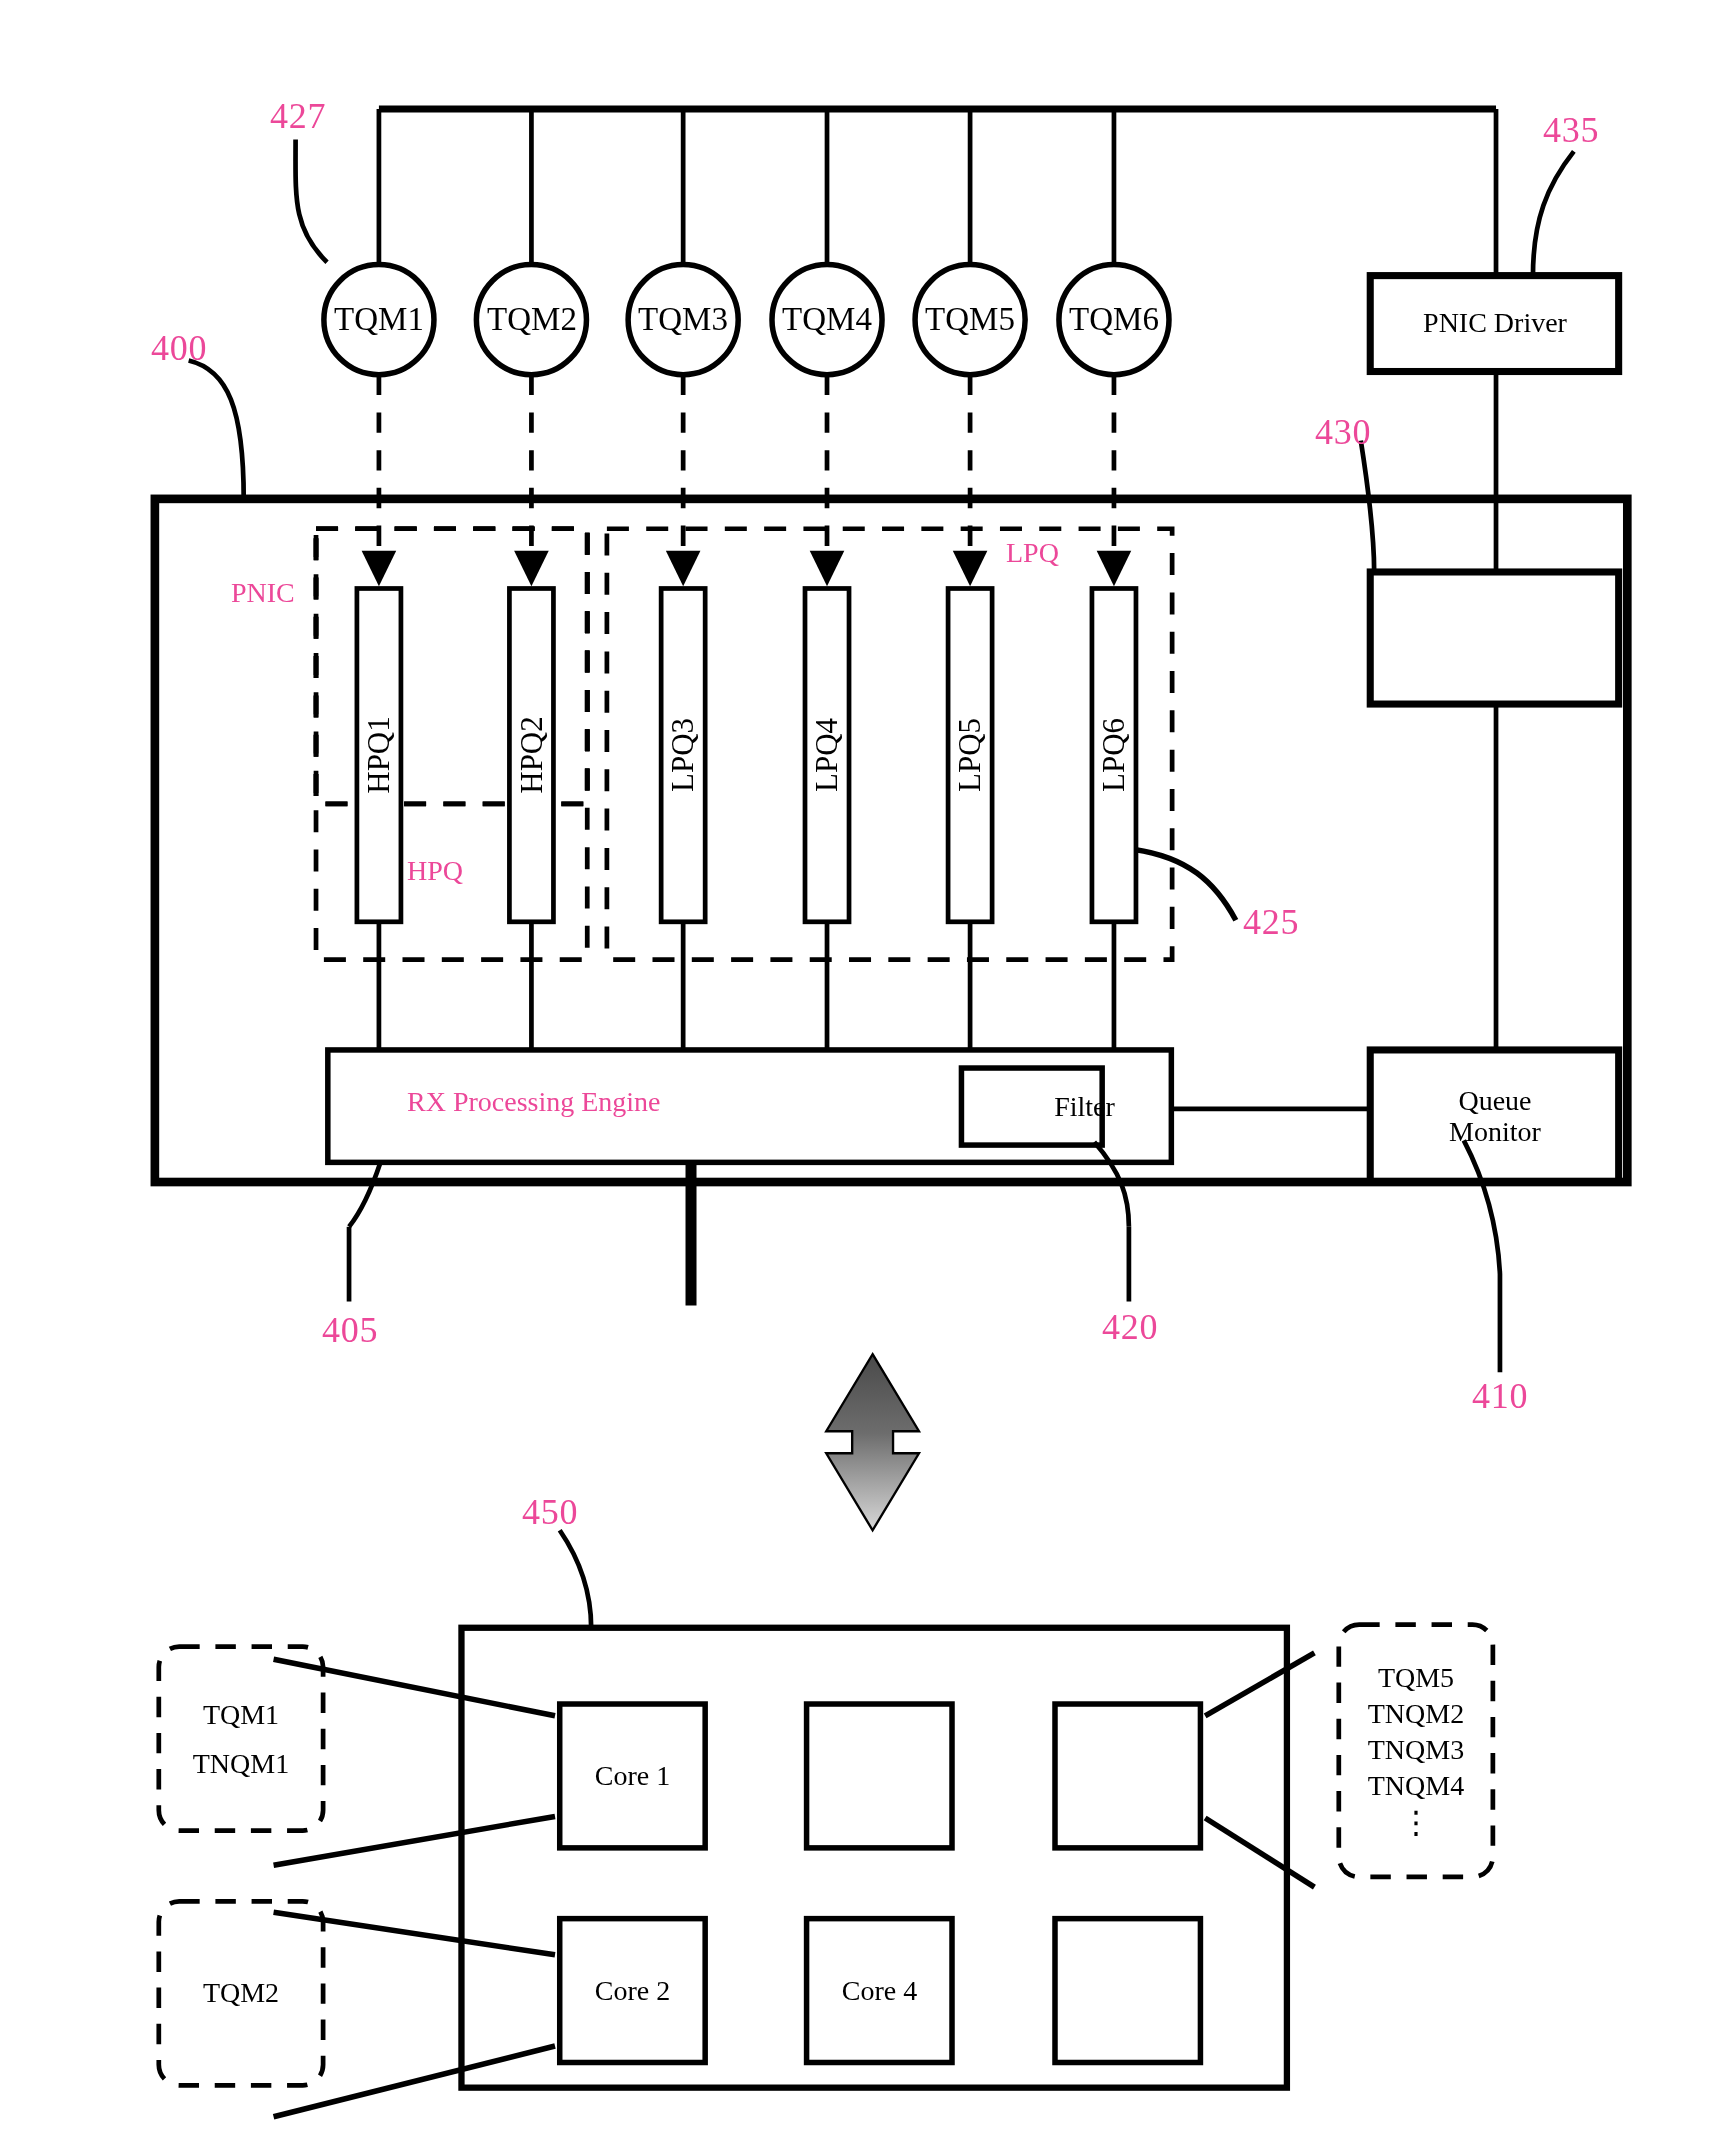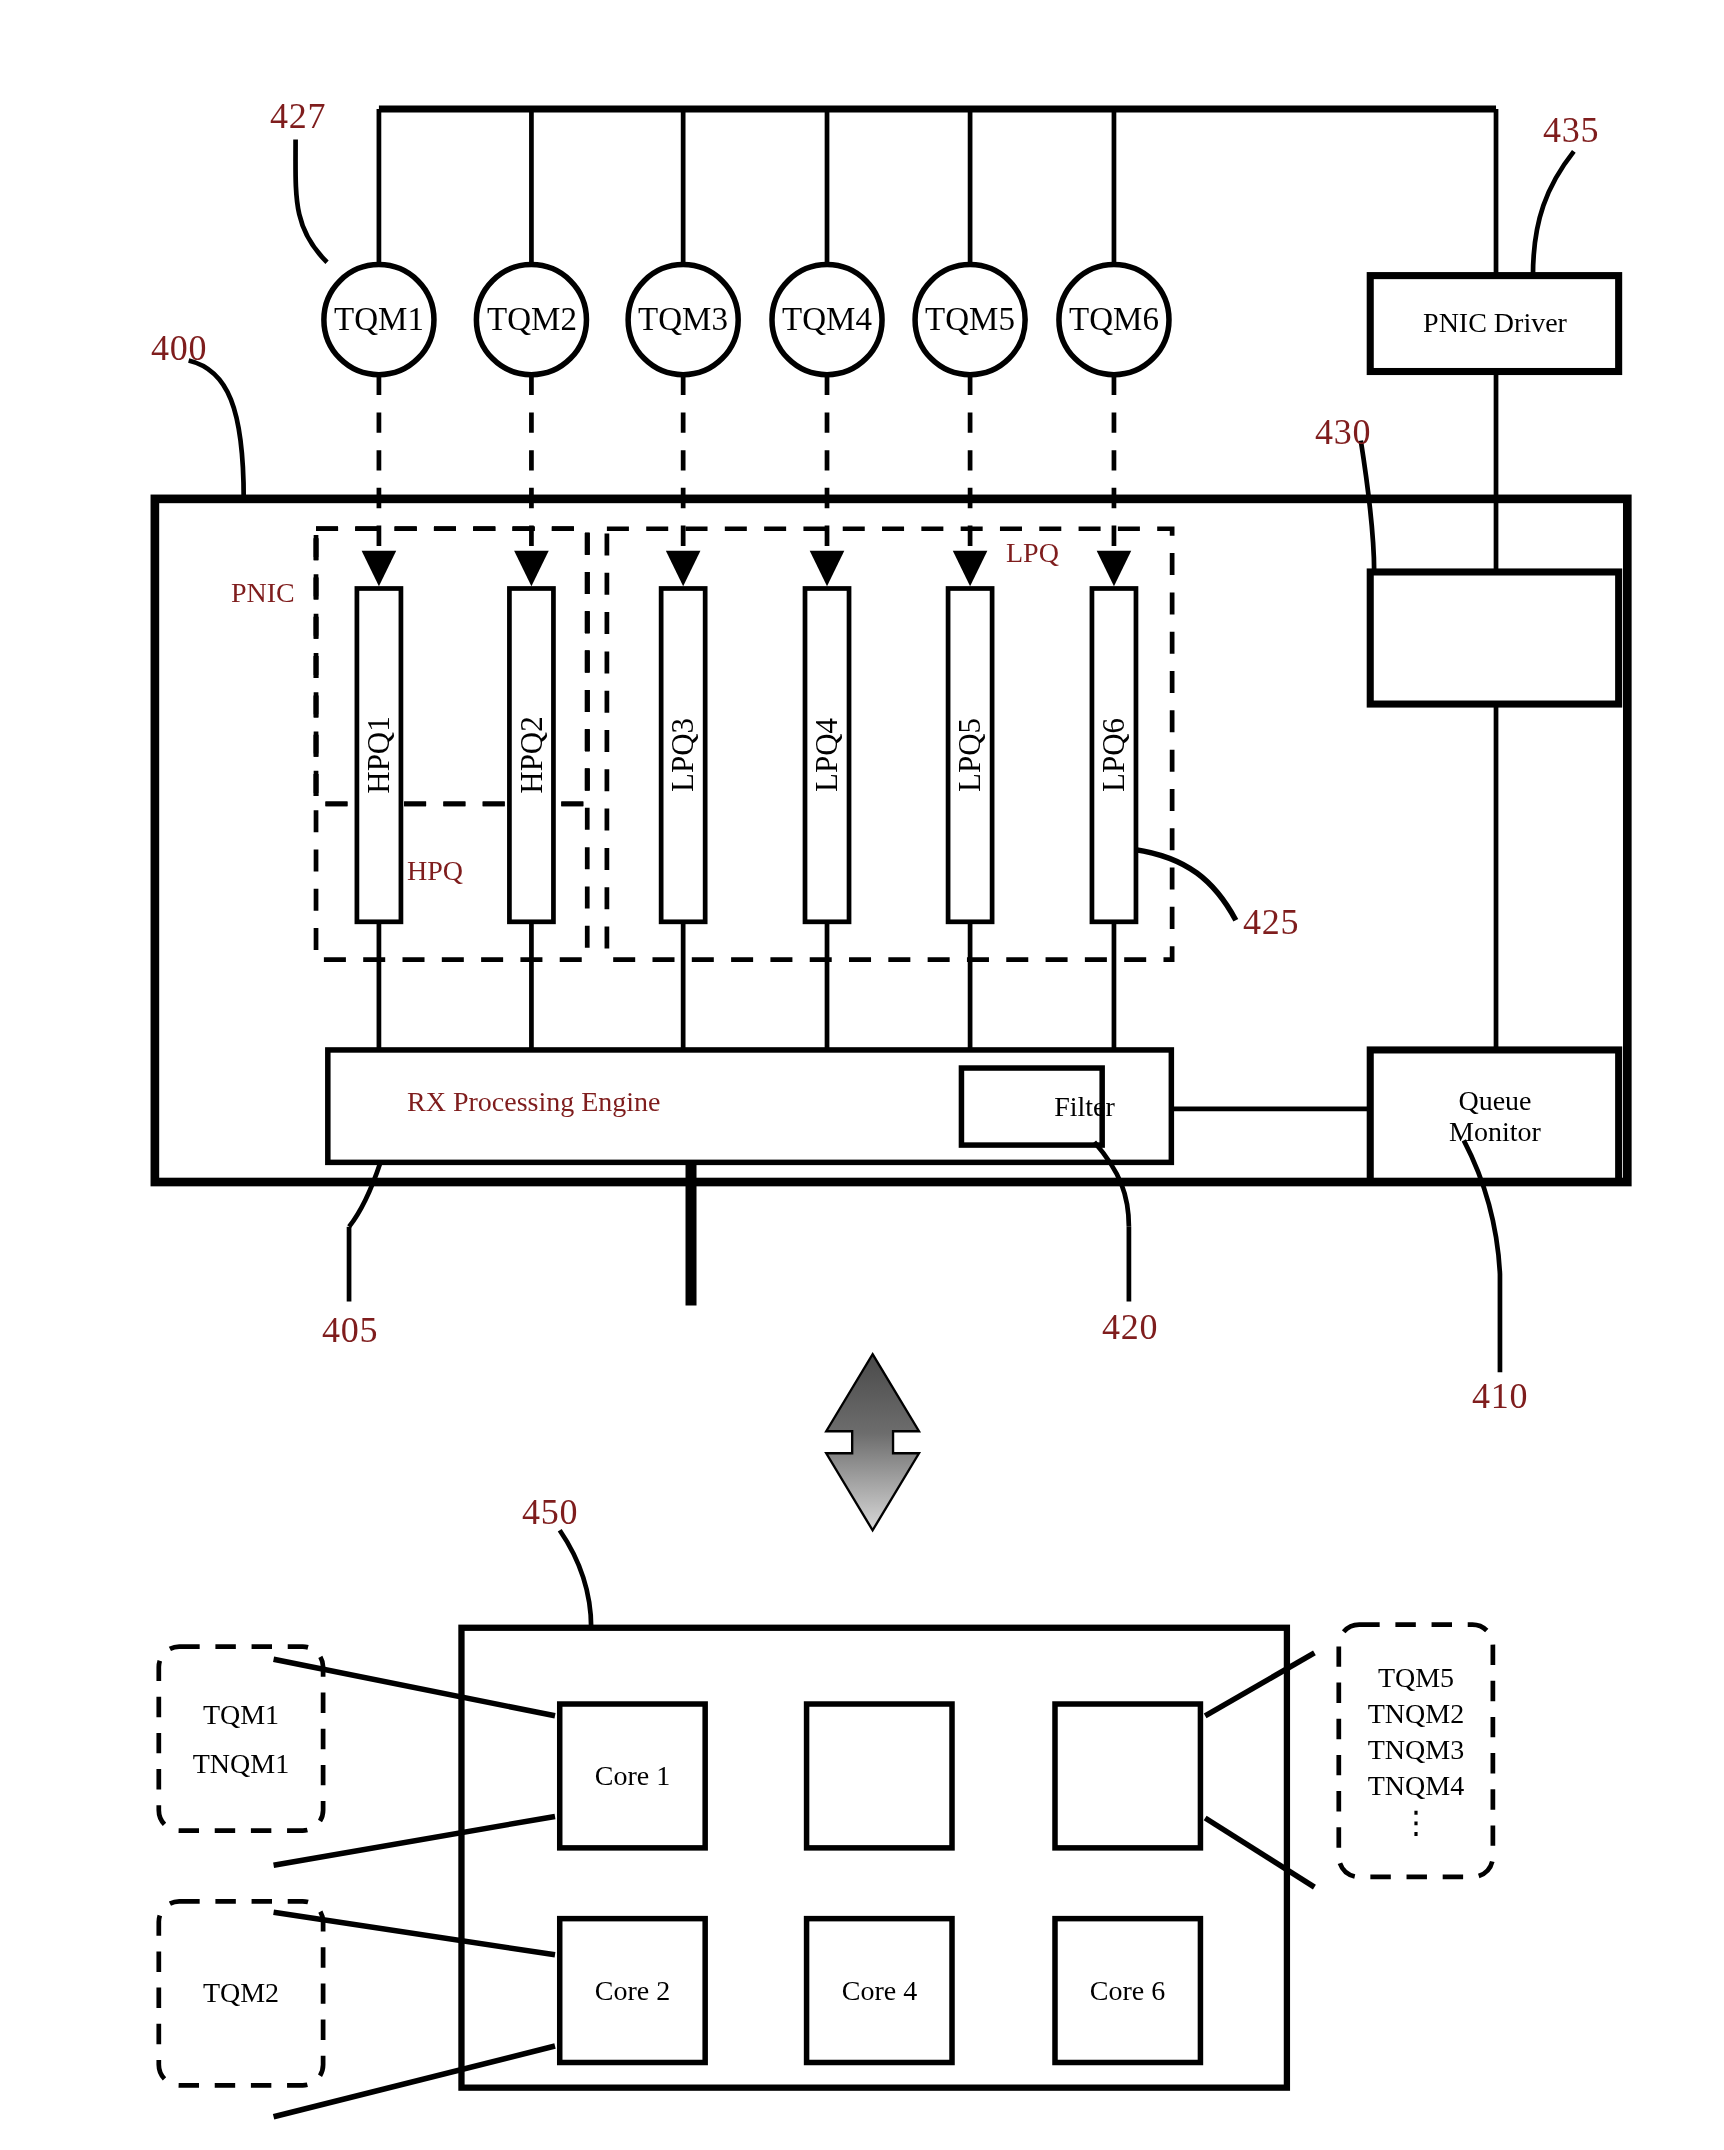--- a/index.html
+++ b/index.html
@@ -12,21 +12,21 @@
     position:relative;
     width:1724px;
     height:2151px;
     background:#fff;
     overflow:hidden;
   }
   .svg-layer{position:absolute;left:0;top:0;width:1724px;height:2151px;}
   .lbl{
     position:absolute;
     font-family:"Liberation Serif","DejaVu Serif",serif;
-    color:#7f1d1d;
+    color:#ec4899;
     white-space:nowrap;
     line-height:1;
   }
   .ref{ font-size:36px; letter-spacing:0.8px; }
   .tqm-txt{ font-size:33px; }
   .blk-txt{ font-size:28px; text-align:center; }
   .centerbox{
     position:absolute;
     display:flex;
     align-items:center;
@@ -262,23 +262,20 @@
 
   <div class="centerbox" style="left:560px;top:1704px;width:145px;height:144px;">
     <span class="blk-txt">Core 1</span>
   </div>
   <div class="centerbox" style="left:560px;top:1919px;width:145px;height:144px;">
     <span class="blk-txt">Core 2</span>
   </div>
   <div class="centerbox" style="left:807px;top:1919px;width:145px;height:144px;">
     <span class="blk-txt">Core 4</span>
   </div>
-  <div class="centerbox" style="left:1055px;top:1919px;width:145px;height:144px;">
-    <span class="blk-txt">Core 6</span>
-  </div>
 
   <div class="centerbox" style="left:159px;top:1647px;width:164px;height:184px;flex-direction:column;gap:17.3px;">
     <span class="blk-txt">TQM1</span>
     <span class="blk-txt">TNQM1</span>
   </div>
   <div class="centerbox" style="left:159px;top:1901px;width:164px;height:184px;">
     <span class="blk-txt">TQM2</span>
   </div>
 
   <div class="centerbox" style="left:1336px;top:1625px;width:160px;height:252px;flex-direction:column;gap:4.7px;">

